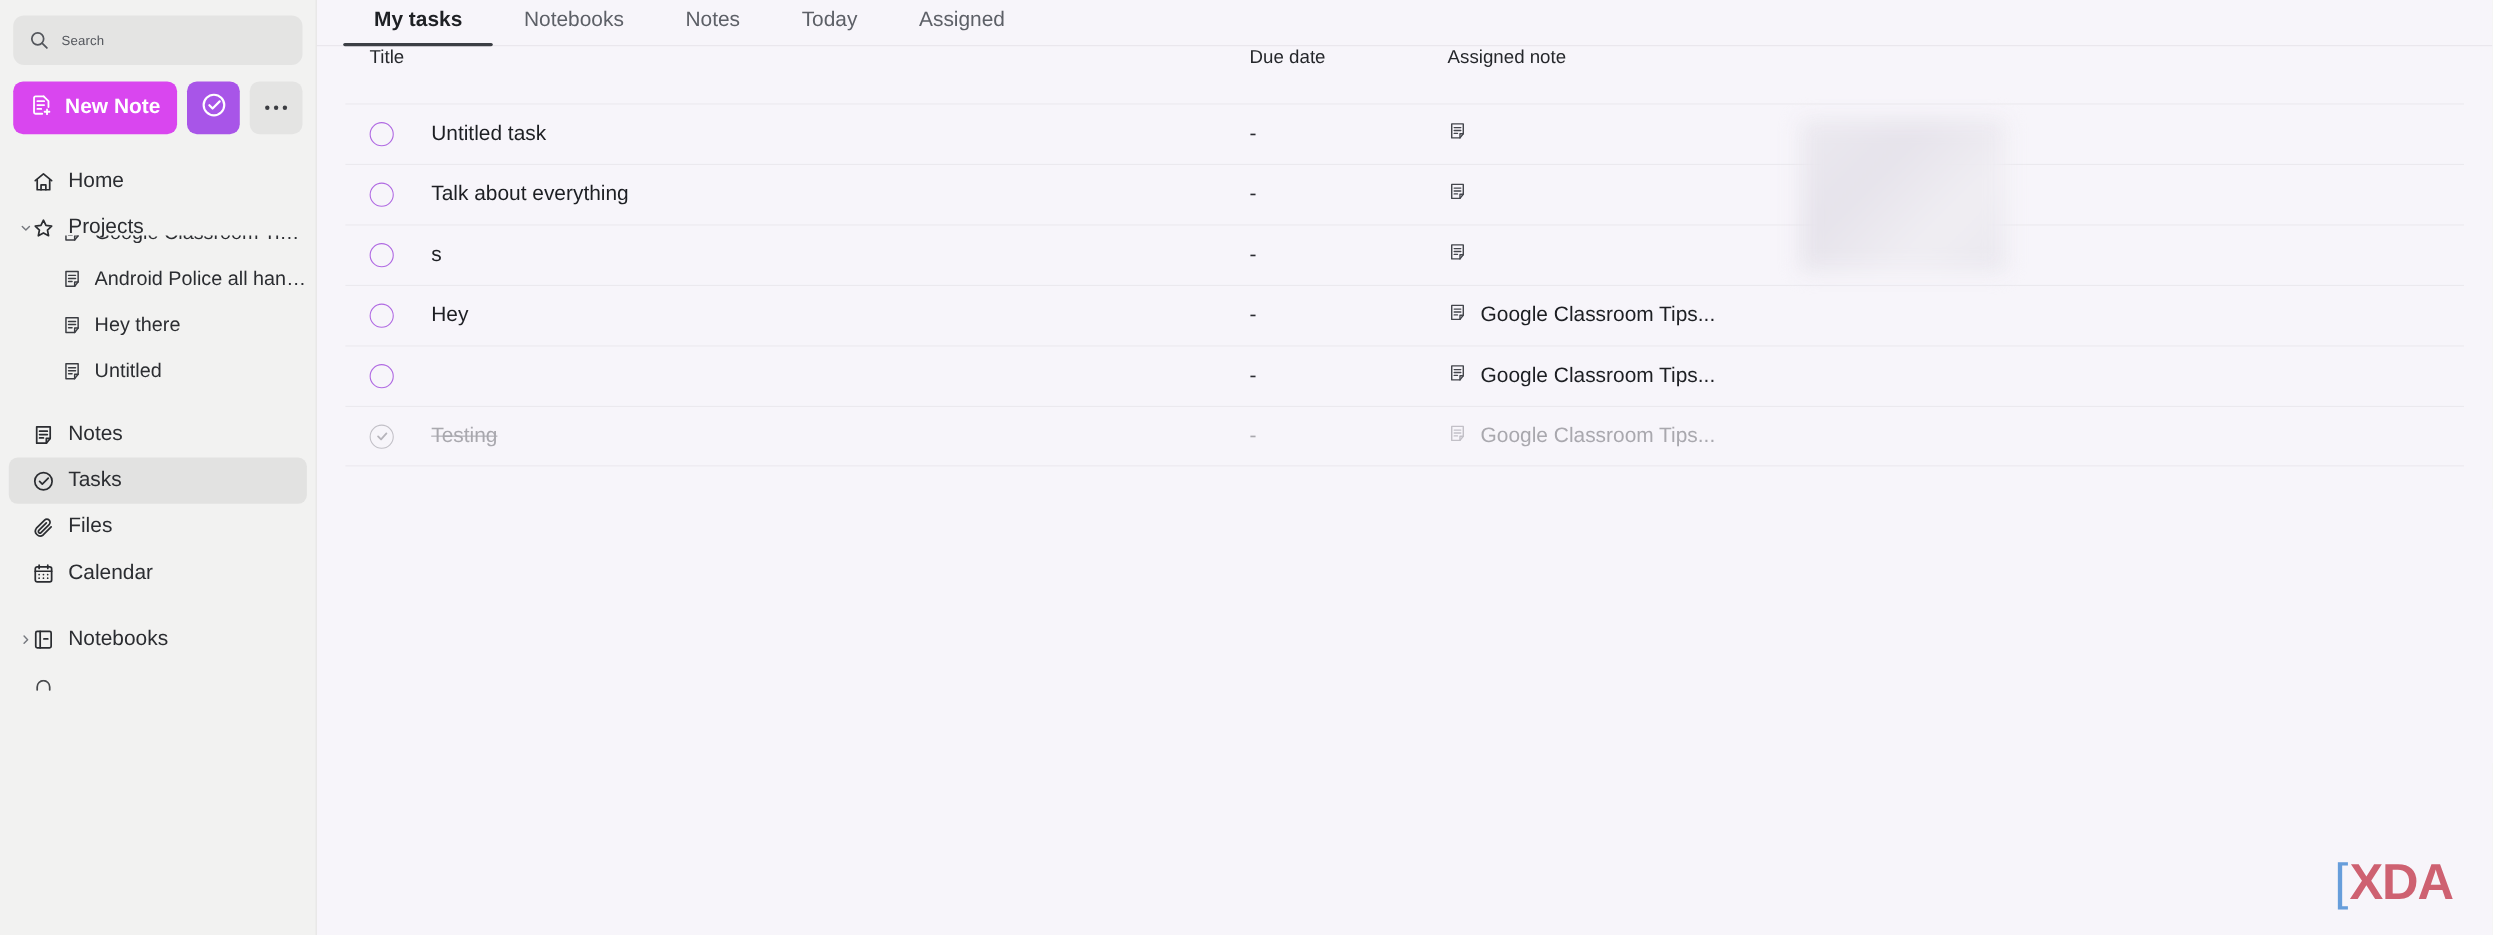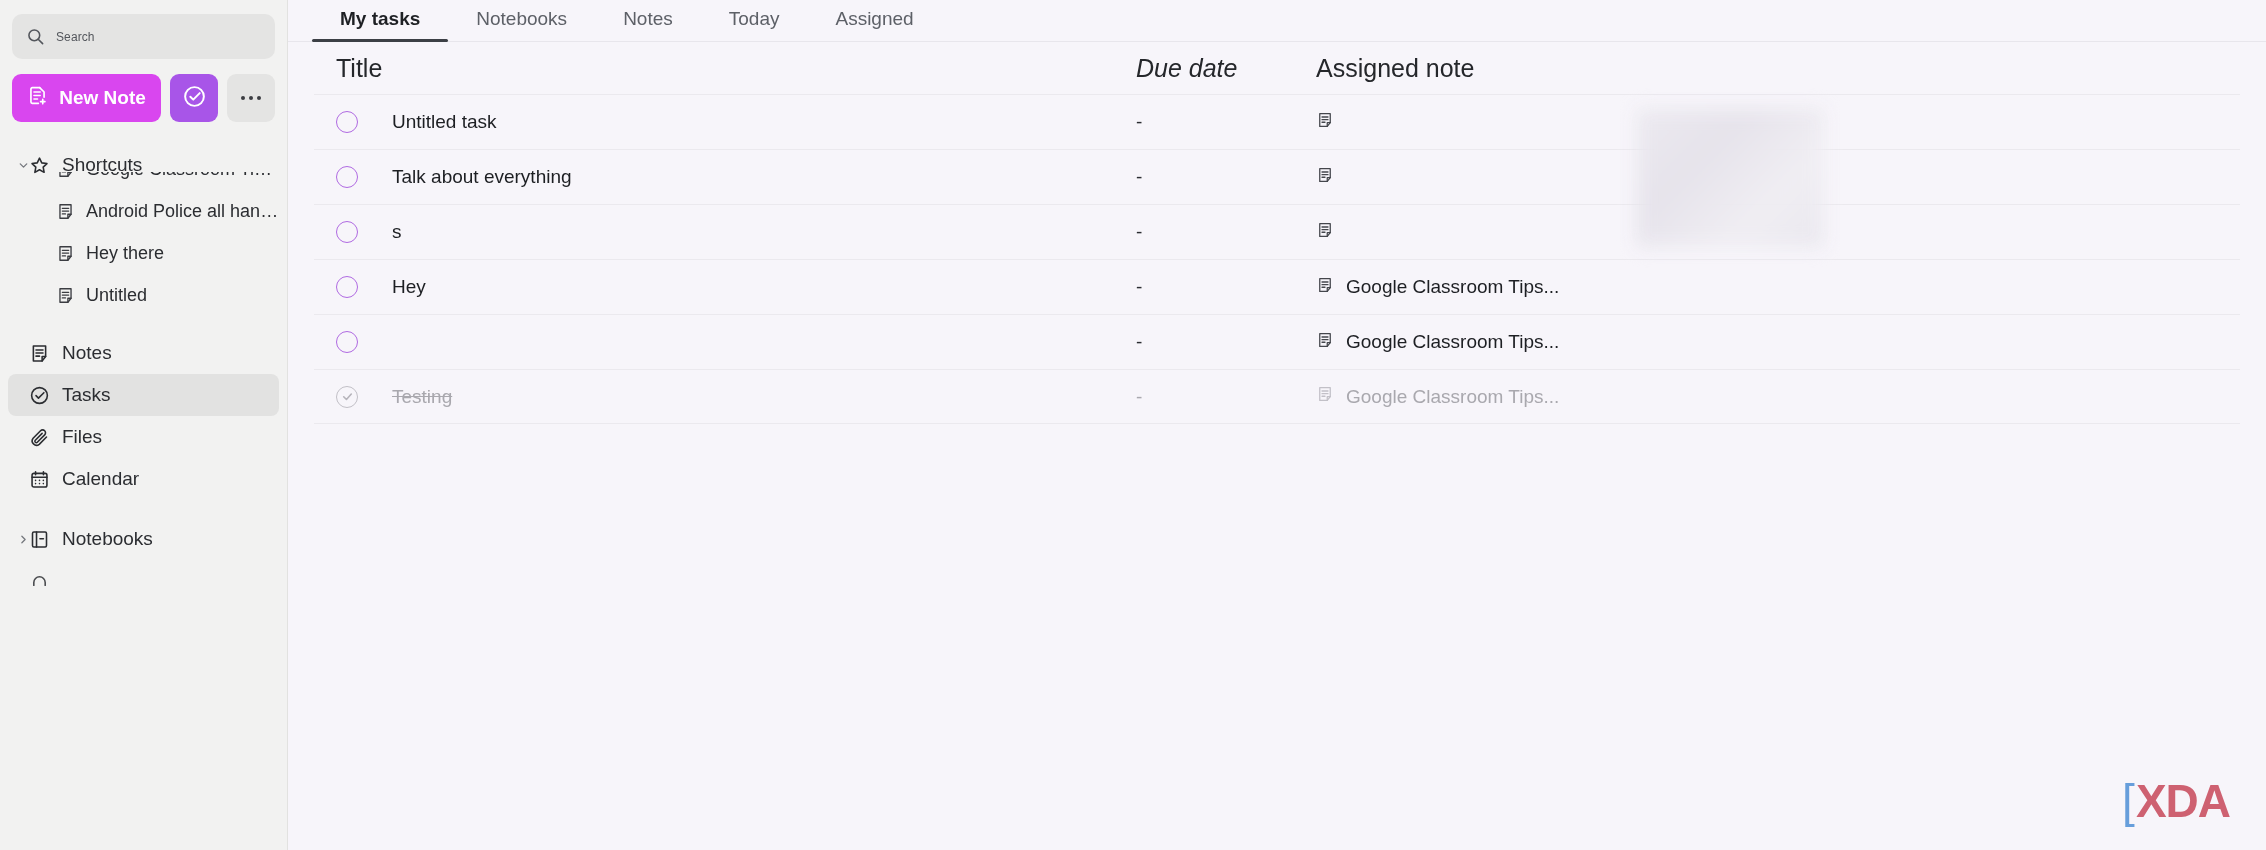--- a/index.html
+++ b/index.html
@@ -120,27 +120,27 @@
   }
   .tab.active { color: #1e2024; font-weight: bold; }
   .tab.active::after {
     content: ""; position: absolute;
     left: 0; right: 0; bottom: -1px; height: 3px;
     background: #3c3f45; border-radius: 2px;
   }
 
   .table { padding: 0 26px 0 26px; }
   .thead {
-    display: flex; align-items: center;
+    display: flex; 
     height: 52px;
-    font-size: 25px; color: #25272b;
+    font-size: 17px; color: #25272b;
     padding-left: 22px;
   }
   .col-title { flex: 0 0 800px; }
-  .col-due   { flex: 0 0 180px; font-style: italic; }
+  .col-due   { flex: 0 0 180px; }
   .col-note  { flex: 1 1 auto; }
 
   .trow {
     display: flex; align-items: center;
     height: 55px;
     border-top: 1px solid #ebe9ee;
     padding-left: 22px;
     font-size: 19px; color: #1d1f23;
     cursor: pointer;
   }
@@ -227,33 +227,43 @@
         <span class="dots">
             <i></i>
             <i></i>
             <i></i>
           </span>
       </div>
     </div>
 
     <nav class="nav">
 
+      <div class="nav-item">
+        <span class="ic">
+          <svg width="21" height="21" viewBox="0 0 24 24" fill="none" stroke="#2b2d31" stroke-width="1.8" stroke-linecap="round" stroke-linejoin="round">
+            <path d="M3.5 10.5L12 3.5l8.5 7"></path>
+              <path d="M5.5 9.5V20h13V9.5"></path>
+              <path d="M9.5 20v-5h5v5"></path>
+          </svg>
+        </span>
+        <span class="nav-label">Home</span>
+      </div>
 
       <div class="nav-item">
         <span class="caret">
           <svg width="13" height="13" viewBox="0 0 24 24" fill="none" stroke="#75787e" stroke-width="2.4" stroke-linecap="round" stroke-linejoin="round">
               <path d="M6 9l6 6 6-6"></path>
             </svg>
         </span>
         <span class="ic">
           <svg width="21" height="21" viewBox="0 0 24 24" fill="none" stroke="#2b2d31" stroke-width="1.8" stroke-linecap="round" stroke-linejoin="round">
             <path d="M12 3.6l2.6 5.4 5.9.8-4.3 4.1 1.1 5.9-5.3-2.9-5.3 2.9 1.1-5.9L3.5 9.8l5.9-.8z"></path>
           </svg>
         </span>
-        <span class="nav-label">Shortcuts</span>
+        <span class="nav-label">Projects</span>
       </div>
 
       <div class="shortcut-clip">
         <div class="inner">
           <div class="nav-item sub">
             <span class="ic">
               <svg width="19" height="19" viewBox="0 0 24 24" fill="none" stroke="#3b3d42" stroke-width="1.7" stroke-linecap="round" stroke-linejoin="round">
                 <path d="M5 3.5h14v12l-4 5H5z"></path>
                   <path d="M15 20.5v-5h4"></path>
                   <path d="M8 8h8M8 11.5h8M8 15h4"></path>

